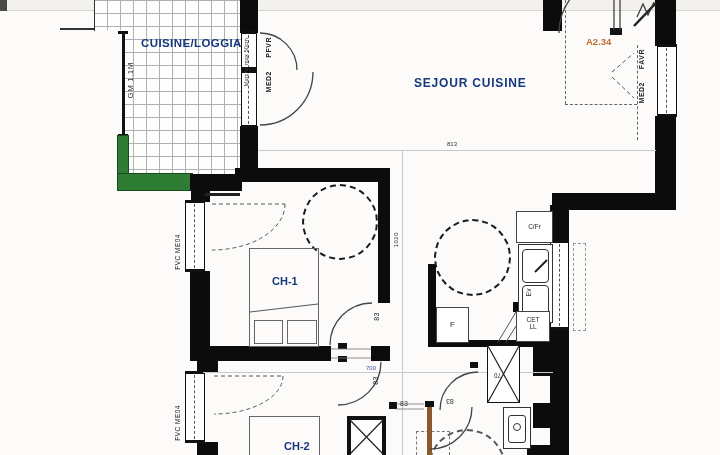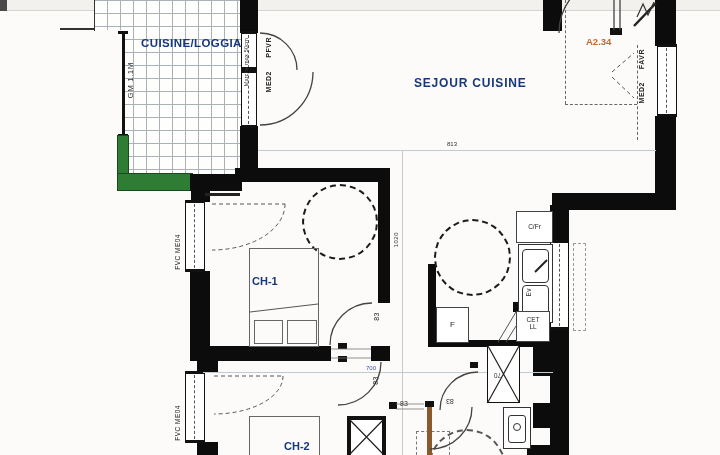--- a/index.html
+++ b/index.html
@@ -163,21 +163,21 @@
     </g>
     <g stroke="#222" stroke-width="1.2" fill="none">
       <path d="M488,346 L519,402 M519,346 L488,402"></path>
       <path d="M350,420 L383,454 M383,420 L350,454"></path>
     </g>
     <path d="M535,272 L547,260" stroke="#222" stroke-width="2" fill="none"></path>
   </svg>
 
   <div class="lbl" style="left:141px;top:37px;font-size:11.5px;letter-spacing:0.4px;">CUISINE/LOGGIA</div>
   <div class="lbl" style="left:414px;top:76px;font-size:12px;letter-spacing:0.8px;">SEJOUR CUISINE</div>
-  <div class="lbl" style="left:252px;top:275px;font-size:11px;">CH-1</div>
+  <div class="lbl" style="left:272px;top:275px;font-size:11px;">CH-1</div>
   <div class="lbl" style="left:260px;top:440px;font-size:11px;margin-left:24px;">CH-2</div>
   <div class="lbl" style="left:586px;top:36px;font-size:9.5px;color:#c26b2e;">A2.34</div>
 
   <div class="vtext" style="left:127px;top:62px;font-size:8px;color:#333;">GM 1.1M</div>
   <div class="vtext" style="left:244px;top:38px;font-size:5.5px;letter-spacing:0.2px;color:#333;">Marche max 50cm</div>
   <div class="vtext" style="left:265px;top:37px;font-weight:bold;">PFVR</div>
   <div class="vtext" style="left:265px;top:71px;font-weight:bold;">MED2</div>
   <div class="vtext" style="left:638px;top:49px;font-weight:bold;">FAVR</div>
   <div class="vtext" style="left:638px;top:82px;font-weight:bold;">MED2</div>
   <div class="vtext" style="left:175px;top:234px;font-size:6.5px;">FVC ME04</div>

